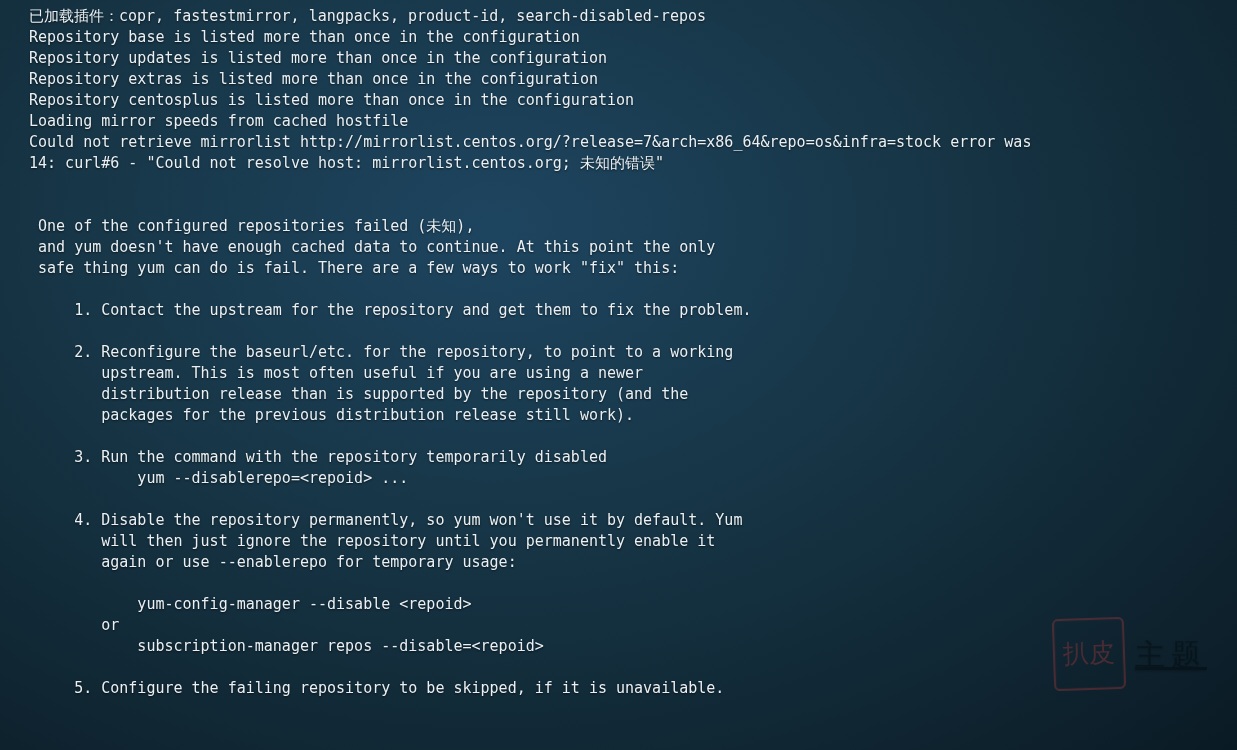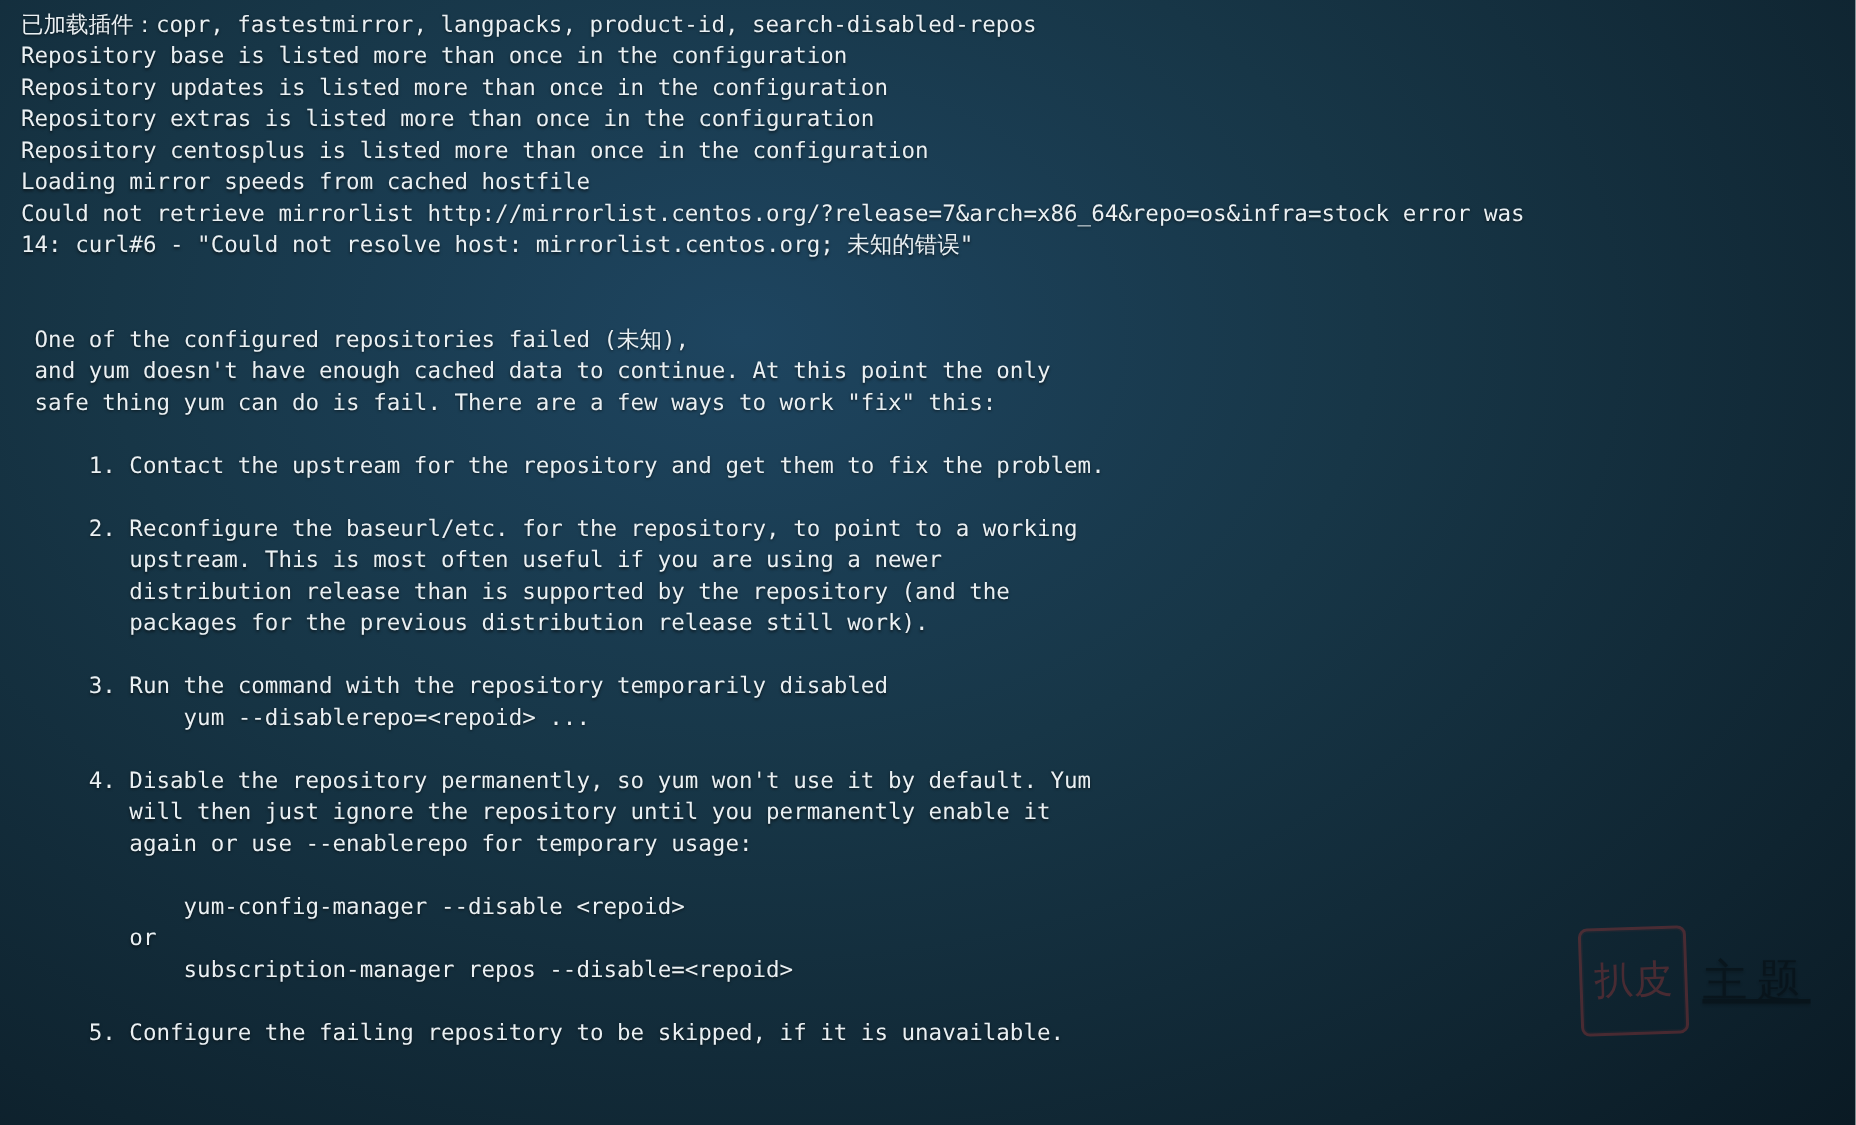--- a/index.html
+++ b/index.html
@@ -12,21 +12,21 @@
   body {
     background: radial-gradient(ellipse at 40% 30%, #1e4560 0%, #173647 40%, #0f2430 80%, #0a1a24 100%);
     font-family: "DejaVu Sans Mono", "Liberation Mono", "Consolas", monospace;
     font-size: 15px;
     line-height: 21px;
     color: #eaf0f3;
     text-shadow: 0 1px 2px rgba(0,0,0,0.6);
     position: relative;
   }
   .terminal {
-    padding: 6px 10px 10px 14px;
+    padding: 6px 10px 10px 29px;
     white-space: pre;
   }
   .line { white-space: pre; }
   .watermark {
     position: absolute;
     right: 30px;
     bottom: 60px;
     display: flex;
     align-items: center;
     gap: 10px;

